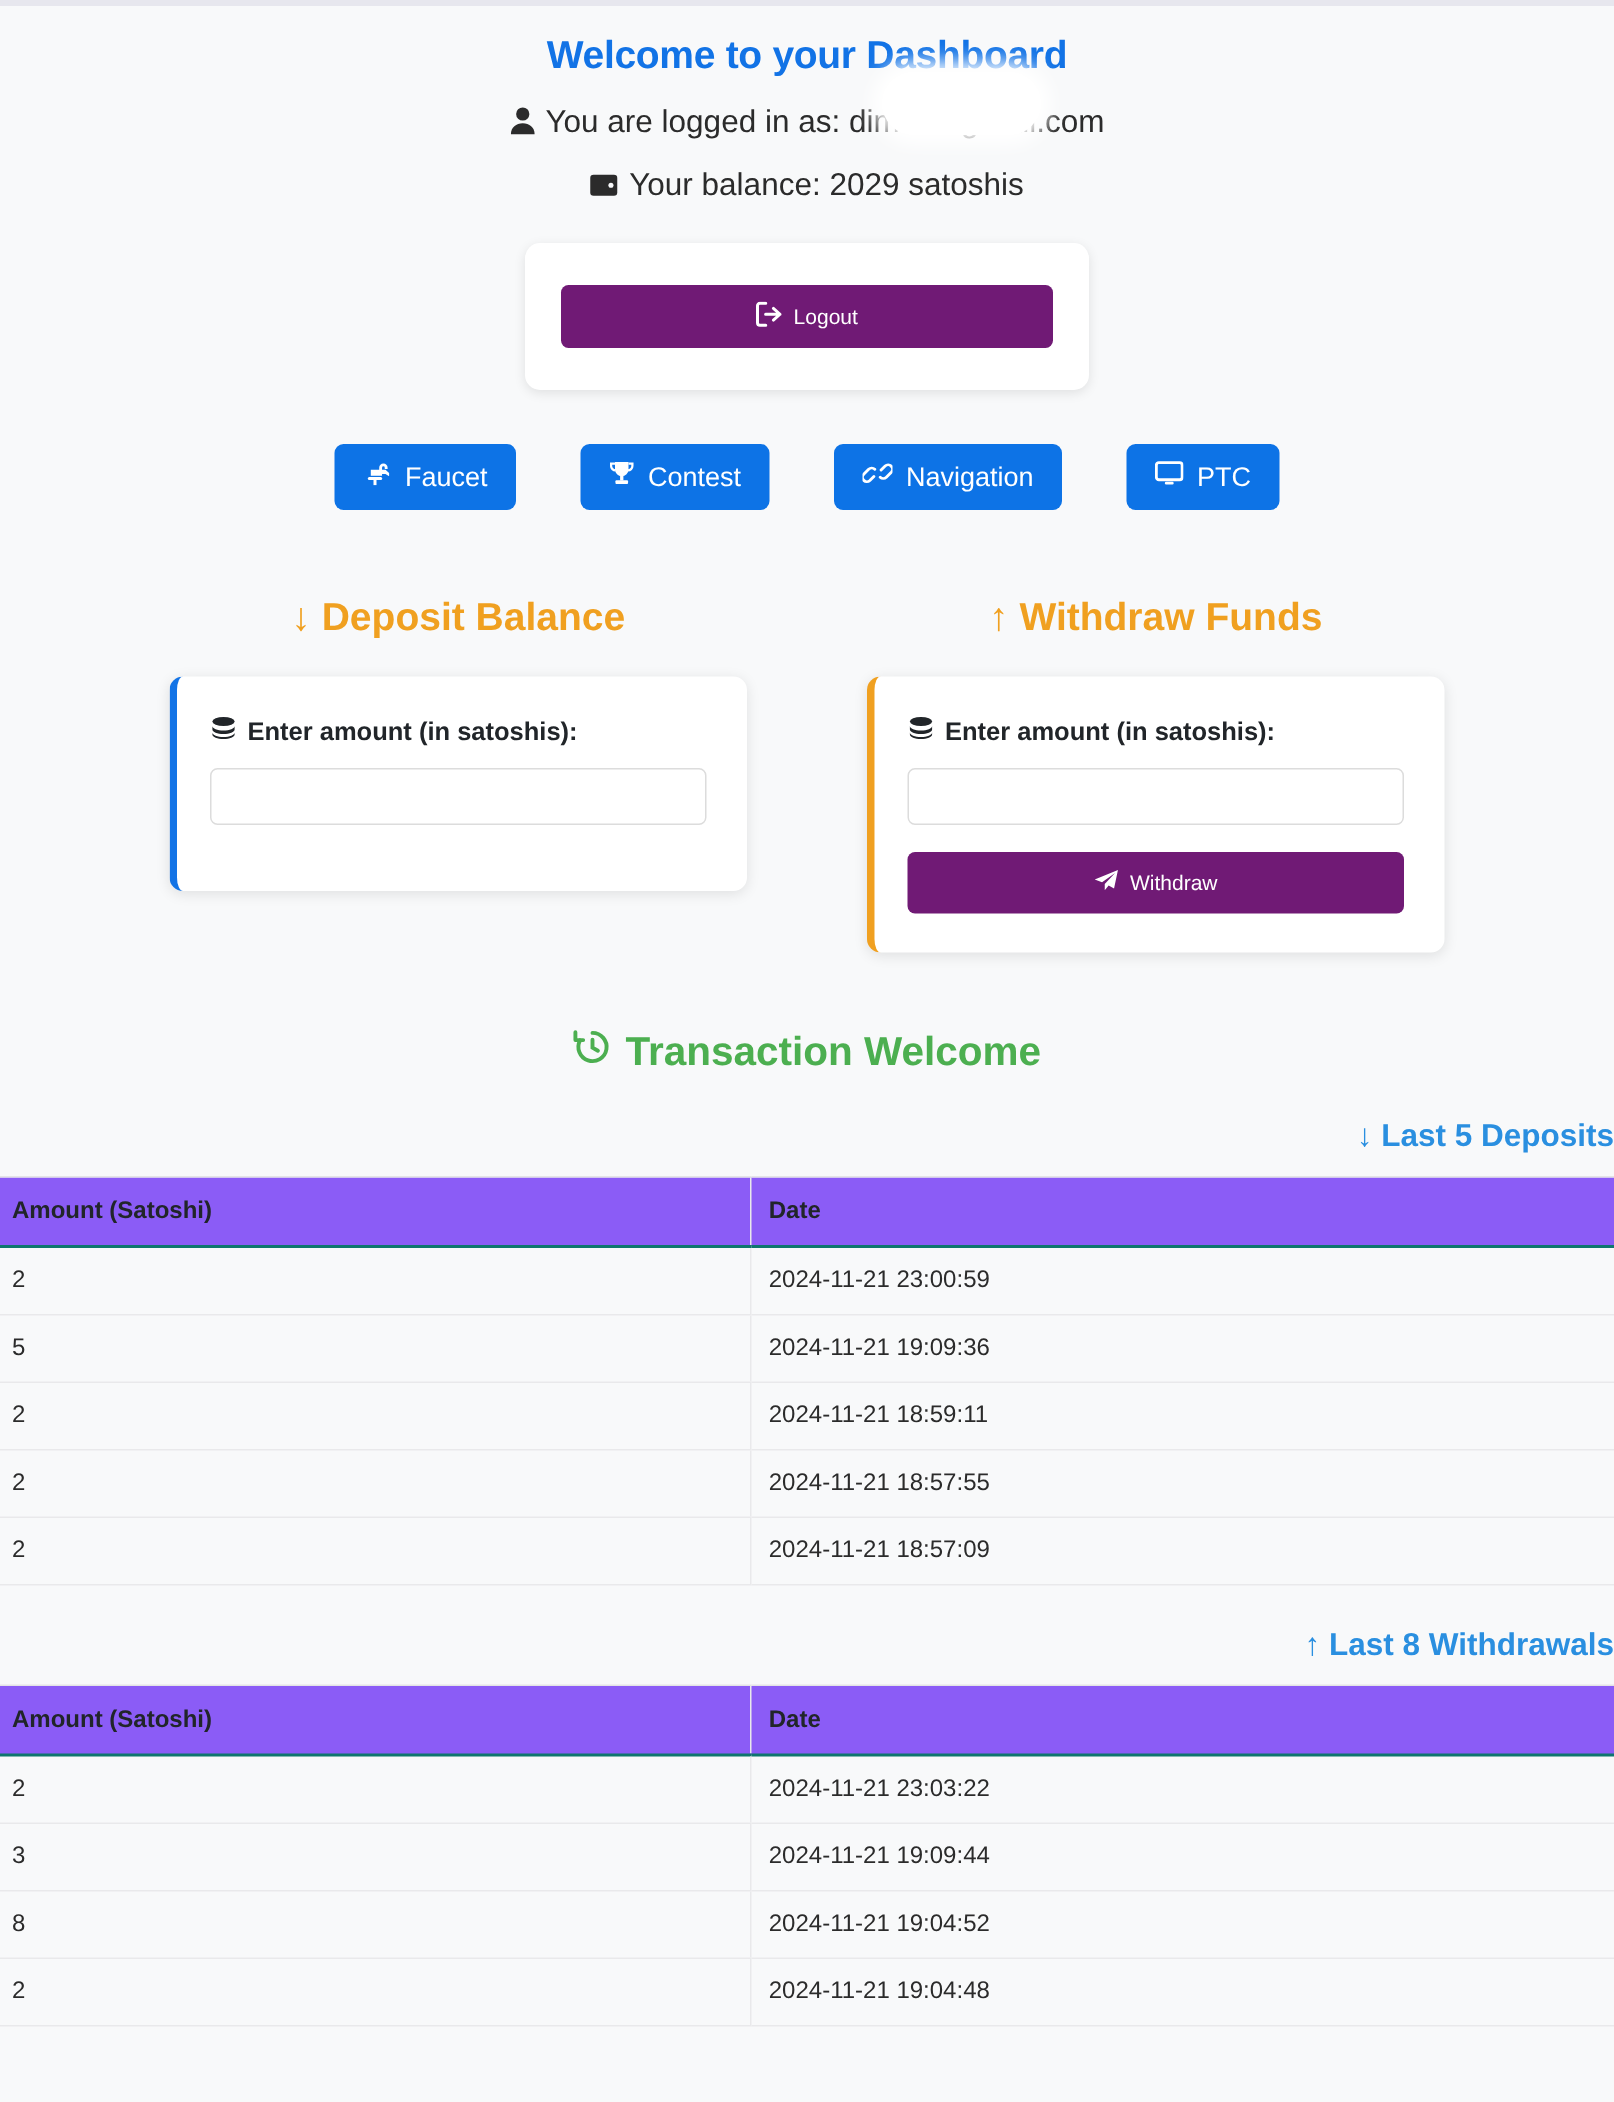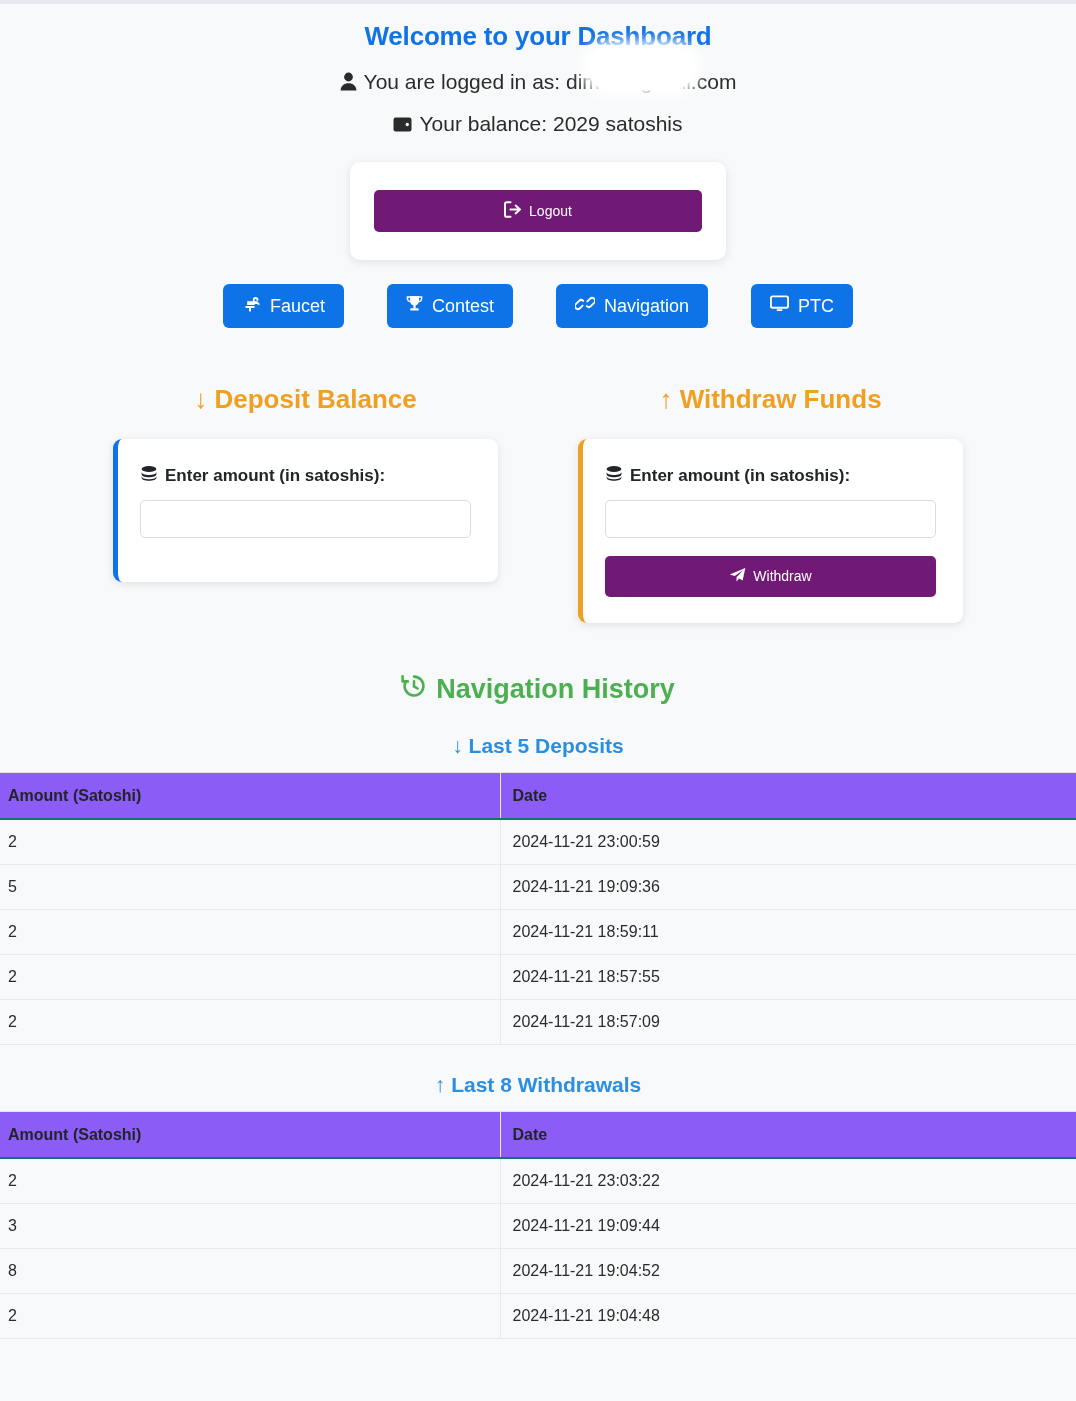--- a/index.html
+++ b/index.html
@@ -66,21 +66,21 @@
 
   
   .section-title-orange {
     margin: 0; padding-top: 33px;
     text-align: center;
     font-size: 26px; font-weight: bold;
     color: #f0a020;
   }
   .nav-row {
     display: flex; justify-content: center;
-    gap: 43px; margin-top: 24px;
+    gap: 43px; margin-top: 36px;
   }
   .nav-btn {
     background: #0d73e6; color: #fff;
     border: none; border-radius: 6px;
     padding: 11px 19px;
     font-size: 18px; font-family: inherit;
     cursor: pointer;
     display: flex; align-items: center; gap: 9px;
     white-space: nowrap;
   }
@@ -123,21 +123,21 @@
   
   .tx-title {
     margin: 0; padding-top: 50px;
     text-align: center;
     font-size: 27px; font-weight: bold;
     color: #4caf50;
     display: flex; align-items: center; justify-content: center; gap: 9px;
   }
   .sub-title {
     margin: 0; padding-top: 28px; padding-bottom: 14px;
-    text-align: center;
+    text-align: right;
     font-size: 21px; font-weight: bold;
     color: #2a8fe0;
   }
   table.tx {
     width: 100%; border-collapse: collapse;
     table-layout: fixed;
     font-size: 16px;
   }
   table.tx th {
     background: #8b5cf6;
@@ -295,21 +295,21 @@
   </div>
 
   <h2 class="tx-title">
     <span>
       <svg width="26" height="26" viewBox="0 0 26 26">
           <path d="M13 3.6a9.4 9.4 0 1 1-8.3 5" stroke="#4caf50" stroke-width="2.6" fill="none" stroke-linecap="round"></path>
           <path d="M1.6 3.2v5.2h5.2" stroke="#4caf50" stroke-width="2.6" fill="none" stroke-linecap="round" stroke-linejoin="round"></path>
           <path d="M13 8.2v5.2l3.6 2.1" stroke="#4caf50" stroke-width="2.6" fill="none" stroke-linecap="round"></path>
         </svg>
     </span>
-    <span>Navigation History</span>
+    <span>Transaction Welcome</span>
   </h2>
 
   <h3 class="sub-title">
     <span class="arrow">↓</span>
     <span>Last 5 Deposits</span>
   </h3>
 
   <table class="tx">
     <thead>
       <tr>

